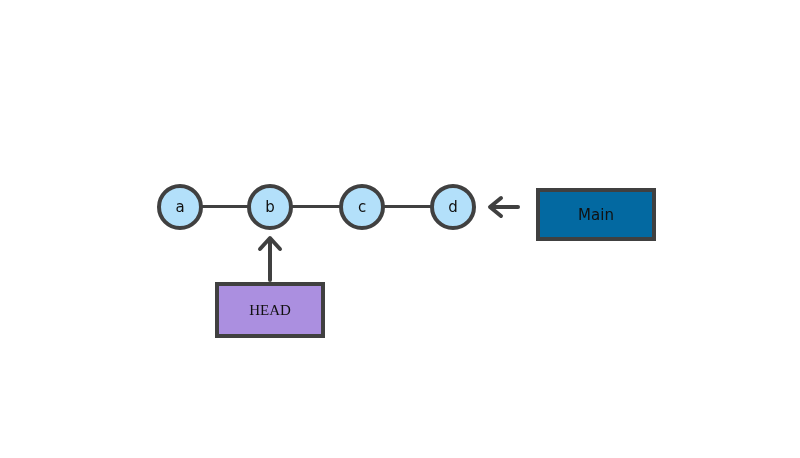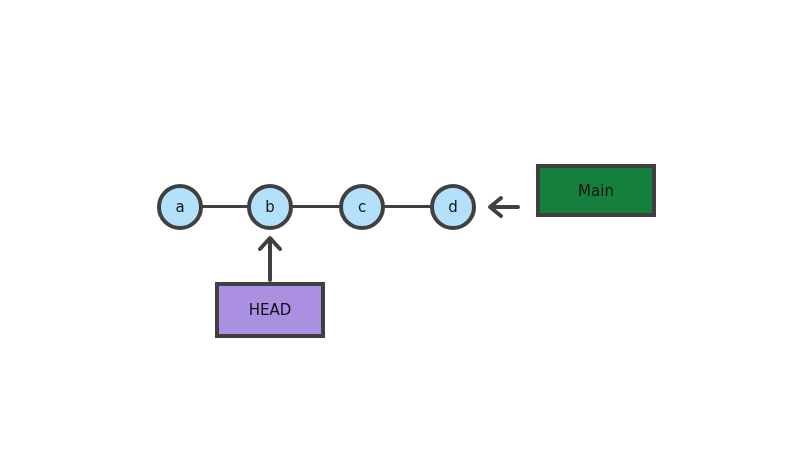--- a/index.html
+++ b/index.html
@@ -50,31 +50,32 @@
     box-sizing: border-box;
     border: 4px solid #404040;
     display: flex;
     align-items: center;
     justify-content: center;
     font-size: 15px;
     color: #111111;
   }
   .main-box {
     left: 536px;
-    top: 164px;
+    top: 188px;
     width: 120px;
     height: 53px;
-    background: #15803d;
+    background: #0369a1;
   }
   .head-box {
     left: 215px;
     top: 282px;
     width: 110px;
     height: 56px;
     background: #ab8fe0;
+    font-family: Liberation Serif, serif;
   }
   .arrow-left {
     position: absolute;
     left: 486px;
     top: 195px;
   }
   .arrow-up {
     position: absolute;
     left: 254px;
     top: 234px;

